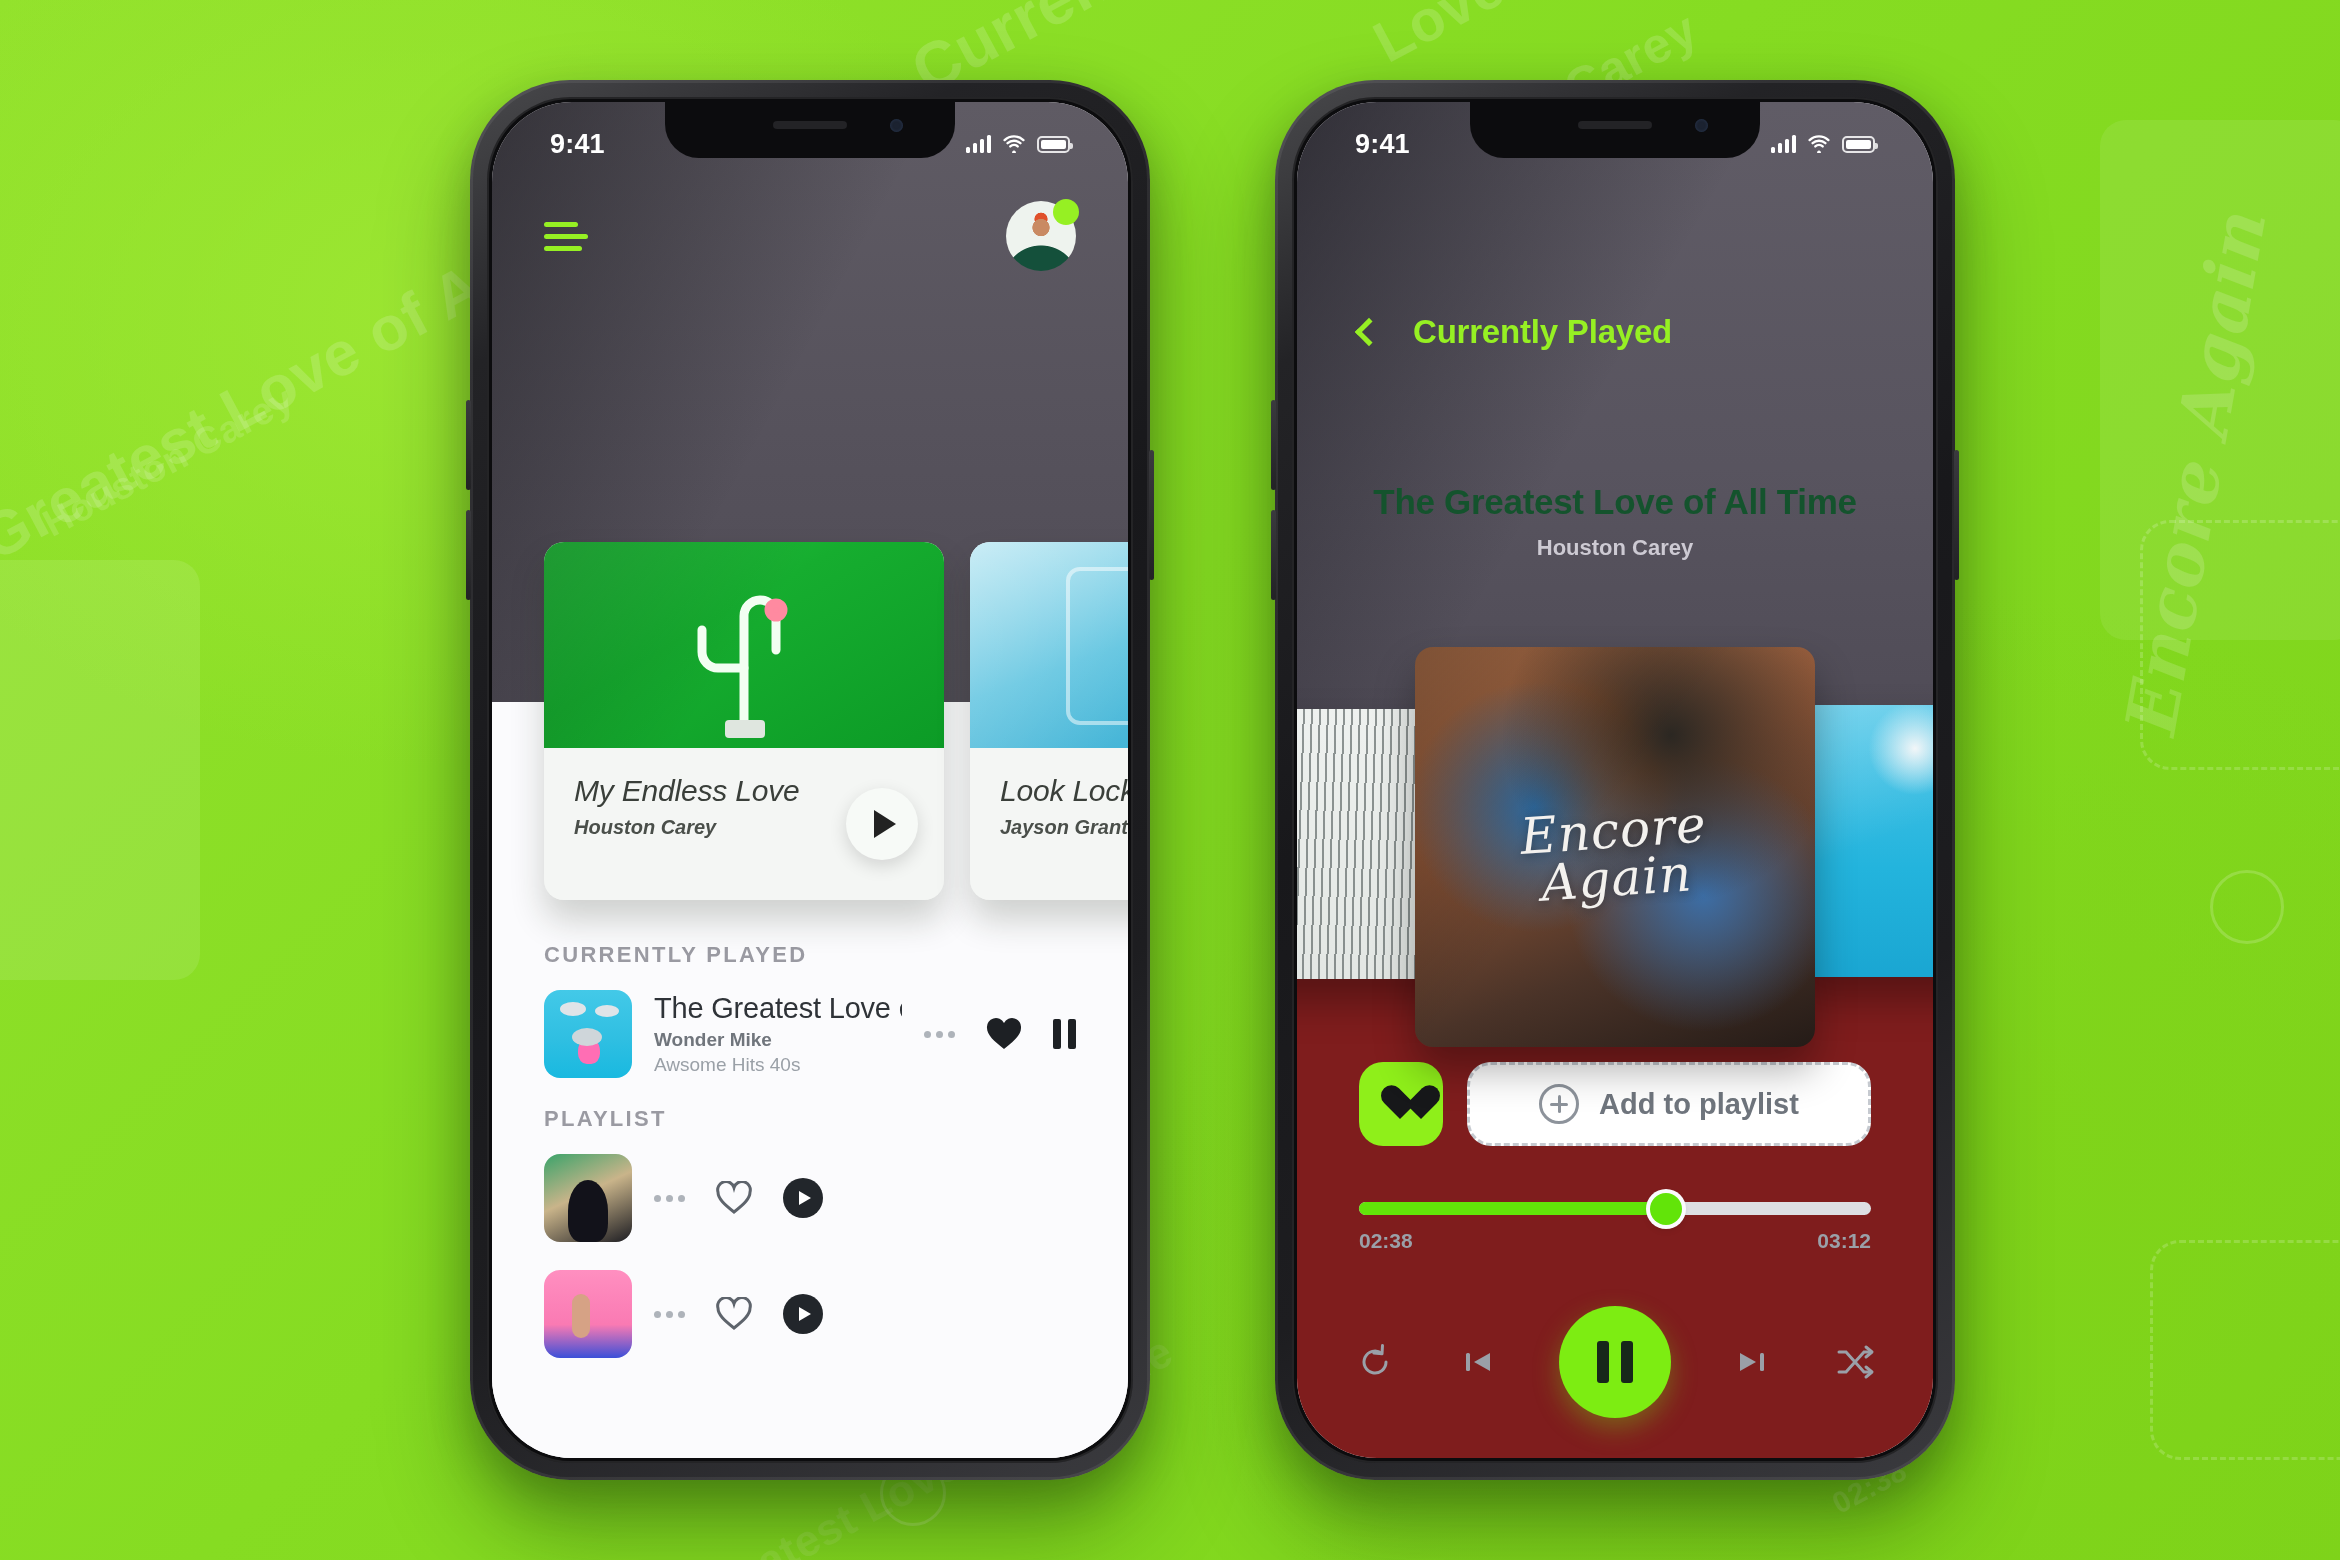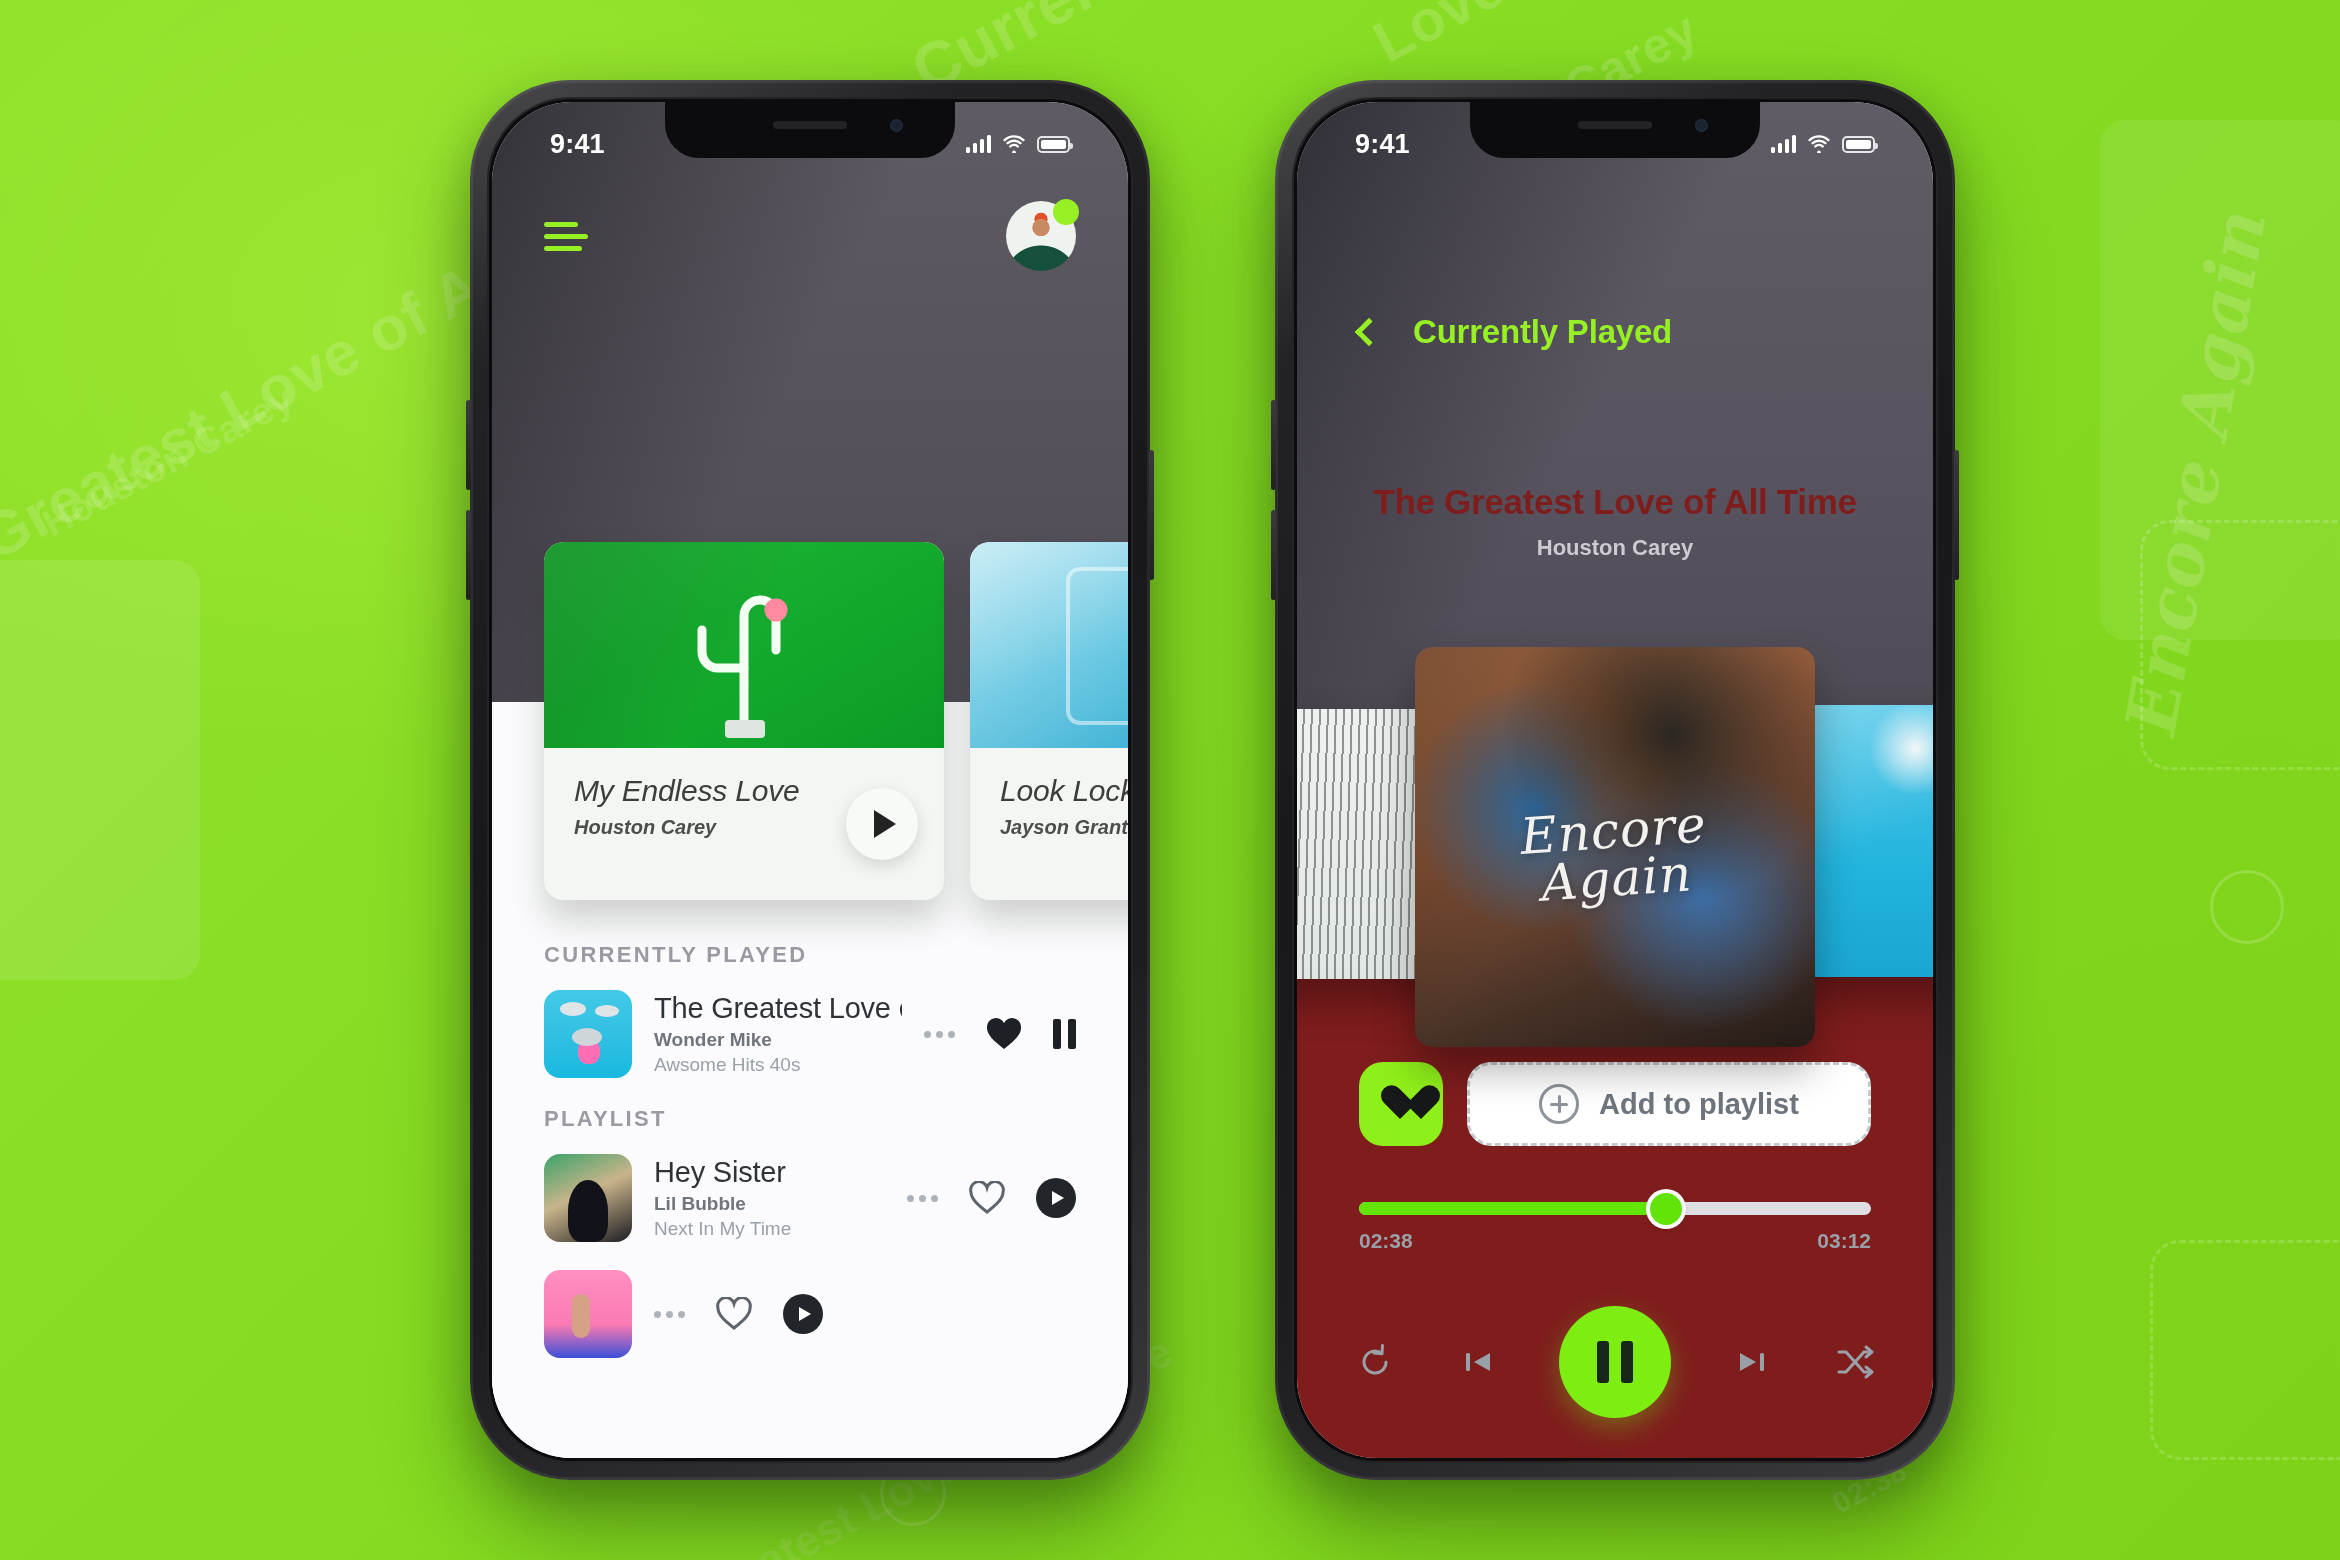--- a/index.html
+++ b/index.html
@@ -308,21 +308,21 @@
   }
   .back-chev {
     width: 20px; height: 20px; border-left: 5px solid #96f023; border-bottom: 5px solid #96f023;
     transform: rotate(45deg); cursor: pointer;
   }
   .player-topbar .ttl {
     font-size: 33px; font-weight: 700; color: #96f023; letter-spacing: -0.2px;
   }
   .np-title {
     position: absolute; top: 380px; left: 0; right: 0; text-align: center; z-index: 20;
-    font-size: 35px; font-weight: 700; color: #7f1d1d; letter-spacing: -0.3px;
+    font-size: 35px; font-weight: 700; color: #14532d; letter-spacing: -0.3px;
   }
   .np-artist {
     position: absolute; top: 433px; left: 0; right: 0; text-align: center; z-index: 20;
     font-size: 22px; font-weight: 700; color: #cdcad3;
   }
   .cover-row {
     position: absolute; top: 545px; left: 0; right: 0; height: 400px; z-index: 15;
   }
   .cover {
     position: absolute; border-radius: 18px; overflow: hidden;
@@ -560,25 +560,20 @@
                   <i></i>
                   <i></i>
                 </span>
             </div>
           </div>
 
           <div class="section-label" style="margin-top:22px;">PLAYLIST</div>
 
           <div class="track-row">
             <div class="thumb th-hey"></div>
-            <div class="track-meta">
-              <div class="track-title">Hey Sister</div>
-              <div class="track-artist">Lil Bubble</div>
-              <div class="track-album">Next In My Time</div>
-            </div>
             <div class="row-actions">
               <span class="dots">
                   <i></i>
                   <i></i>
                   <i></i>
                 </span>
               <svg width="38" height="34" viewBox="0 0 38 34">
                 <path d="M19 31C9.5 23.4 3 17.7 3 11.2A8.2 8.2 0 0 1 19 6.6 8.2 8.2 0 0 1 35 11.2C35 17.7 28.5 23.4 19 31z" fill="none" stroke="#5e646c" stroke-width="3"></path>
               </svg>
               <span class="play-circle">

